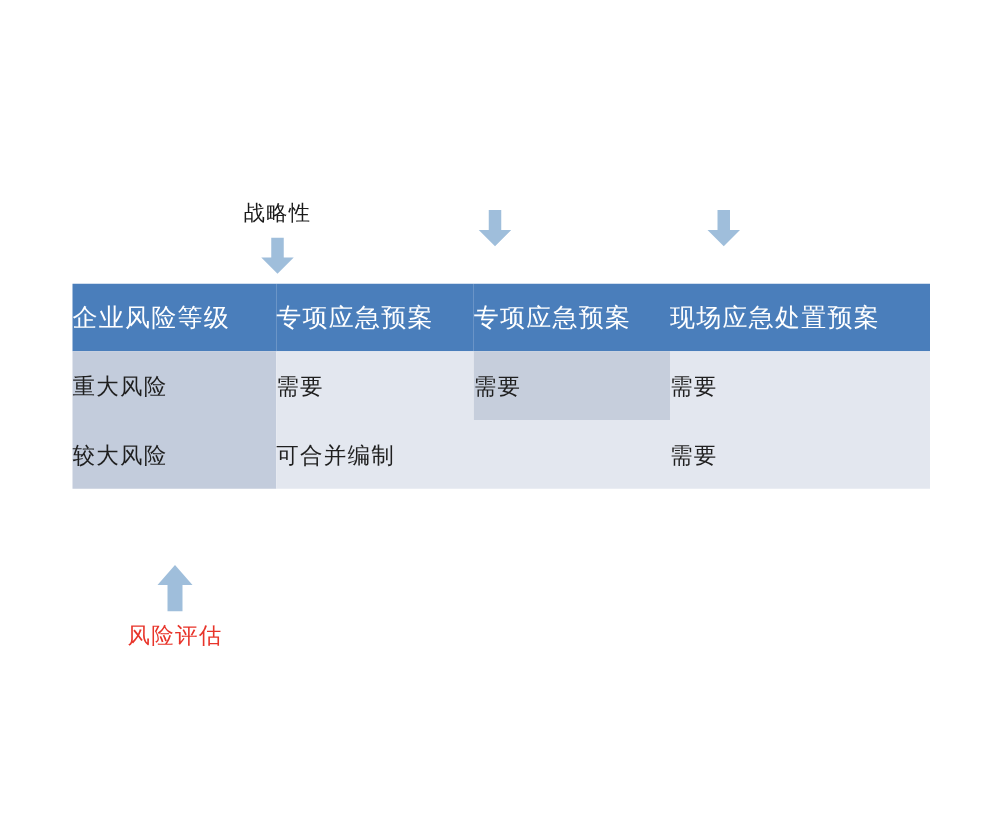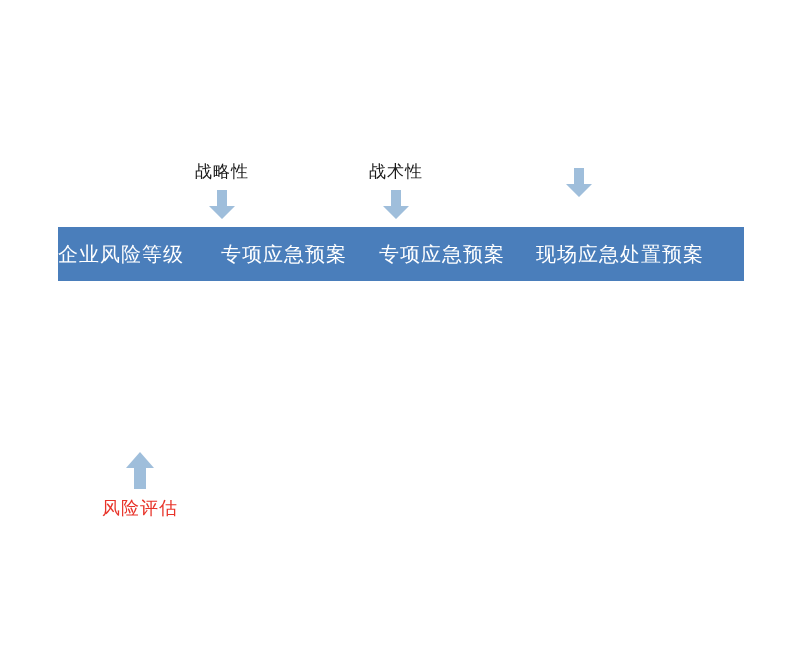--- a/index.html
+++ b/index.html
@@ -121,21 +121,20 @@
 <div id="canvas">
 
   <div class="callout" style="left:162px; top:160px;">
     <div class="callout-label">战略性</div>
     <svg class="down-arrow" viewBox="0 0 30 30">
       <polygon points="10,0 20,0 20,16 28,16 15,29 2,16 10,16" fill="#9FBEDB"></polygon>
     </svg>
   </div>
 
   <div class="callout" style="left:336px; top:160px;">
-    <div class="callout-label">战术性</div>
     <svg class="down-arrow" viewBox="0 0 30 30">
       <polygon points="10,0 20,0 20,16 28,16 15,29 2,16 10,16" fill="#9FBEDB"></polygon>
     </svg>
   </div>
 
   <div class="callout" style="left:519px; top:160px;">
     <svg class="down-arrow" viewBox="0 0 30 30">
       <polygon points="10,0 20,0 20,16 28,16 15,29 2,16 10,16" fill="#9FBEDB"></polygon>
     </svg>
   </div>
@@ -149,20 +148,31 @@
     </colgroup>
     <thead>
       <tr>
         <th>企业风险等级</th>
         <th>专项应急预案</th>
         <th>专项应急预案</th>
         <th>现场应急处置预案</th>
       </tr>
     </thead>
     <tbody>
+      <tr>
+        <td class="cell-rowhead">重大风险</td>
+        <td class="cell-light">需要</td>
+        <td class="cell-accent">需要</td>
+        <td class="cell-light">需要</td>
+      </tr>
+      <tr>
+        <td class="cell-rowhead">较大风险</td>
+        <td class="cell-light" colspan="2">可合并编制</td>
+        <td class="cell-light">需要</td>
+      </tr>
     </tbody>
   </table>
 
   <div id="bottom-callout">
     <svg class="up-arrow" viewBox="0 0 30 38">
       <polygon points="15,0 29,16 21,16 21,37 9,37 9,16 1,16" fill="#9FBEDB"></polygon>
     </svg>
     <div id="bottom-label">风险评估</div>
   </div>
 

